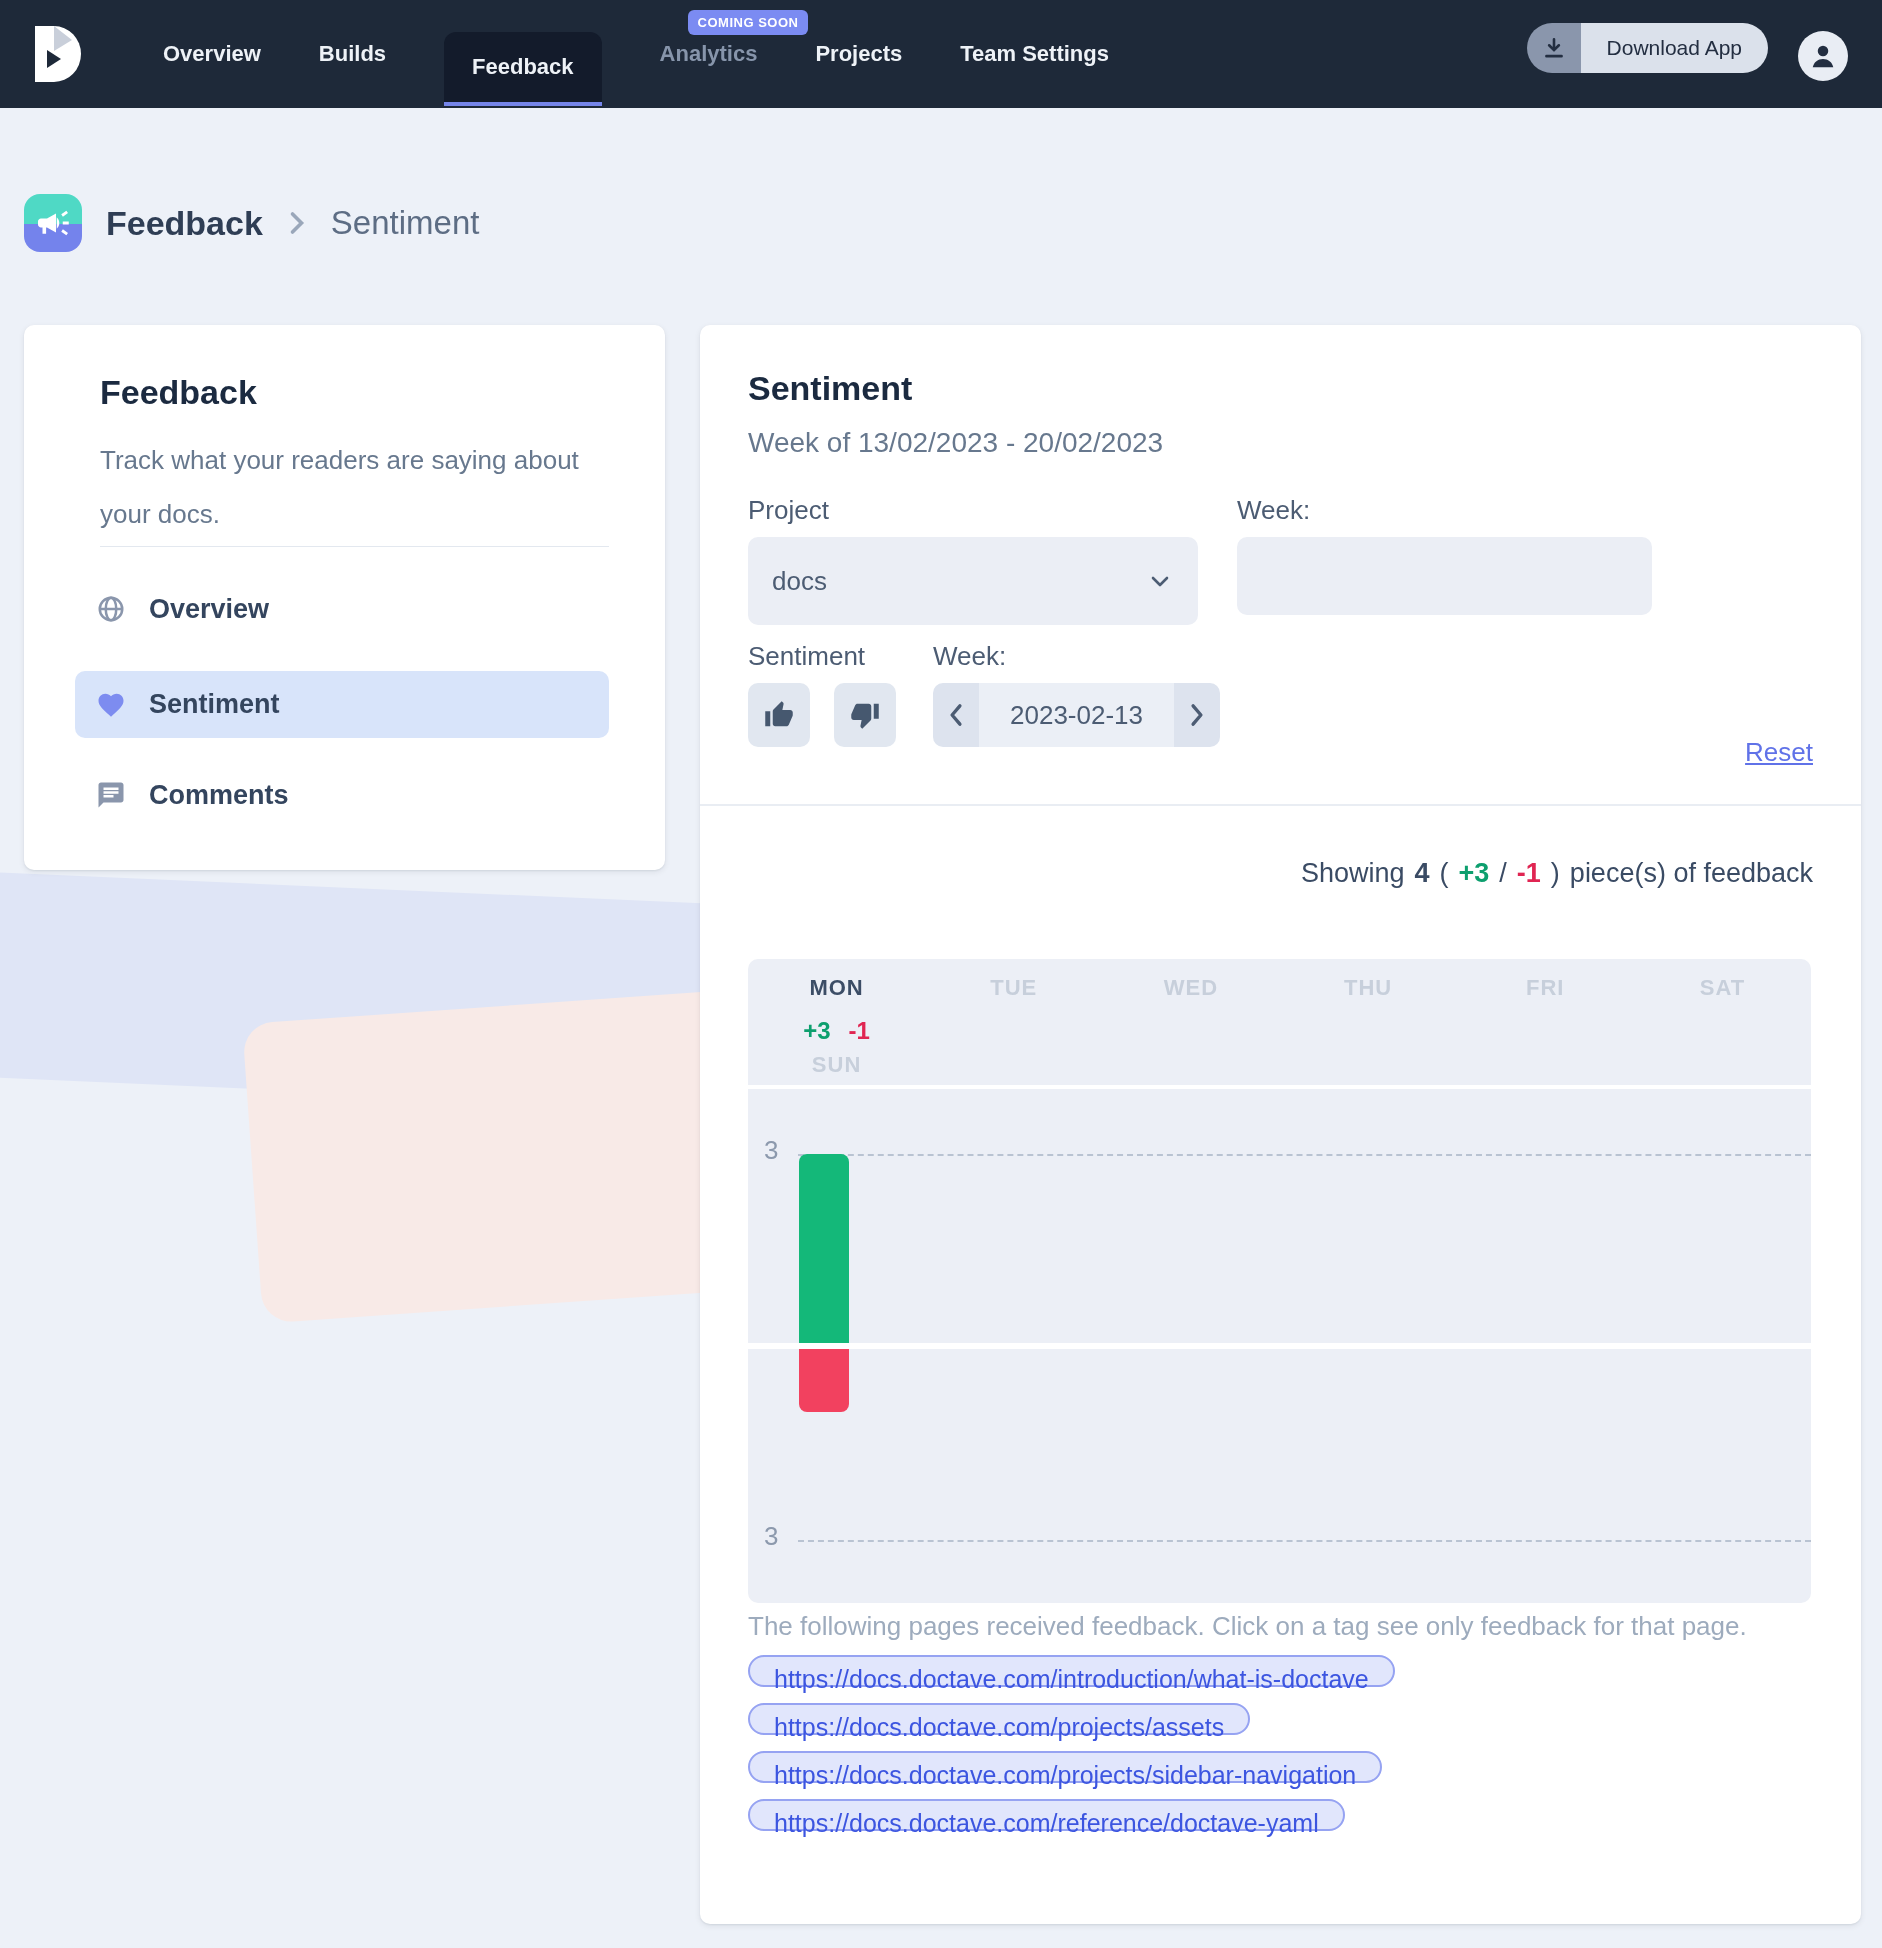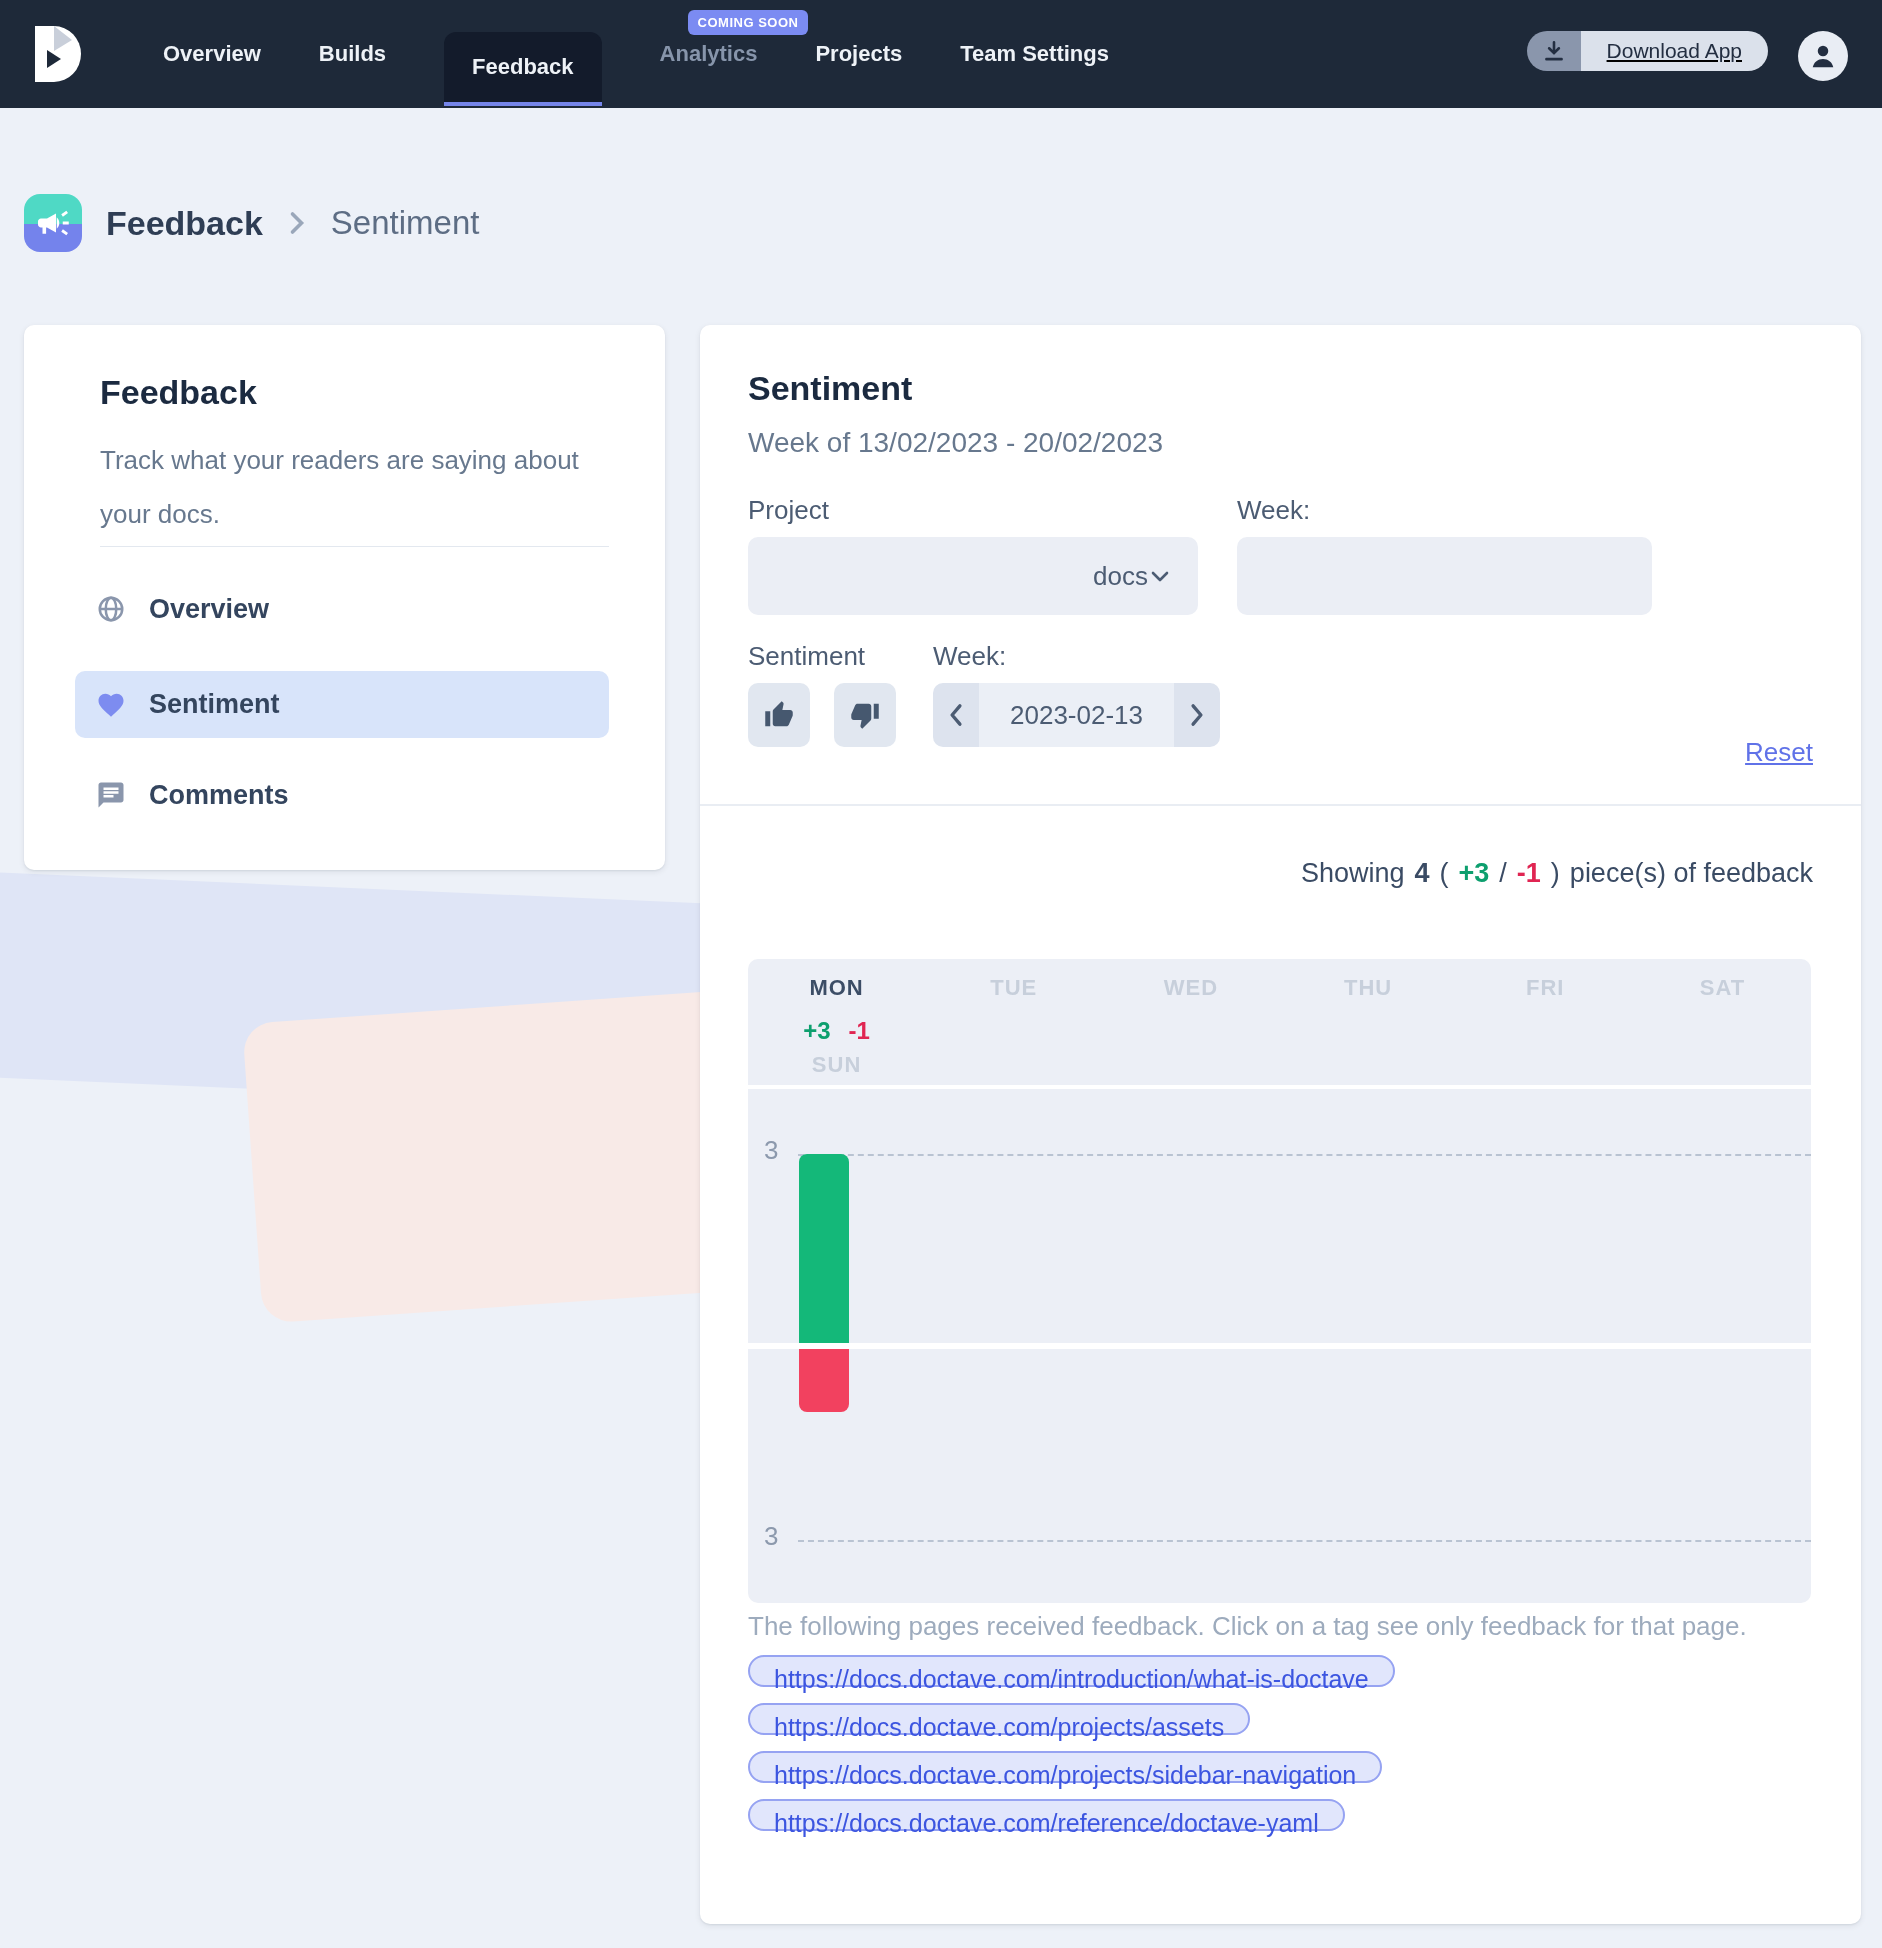--- a/index.html
+++ b/index.html
@@ -19,21 +19,21 @@
 
   
   .navbar { position:absolute; z-index:5; left:0; top:0; width:1882px; height:108px; background:#1e2939; }
   .logo { position:absolute; left:26px; top:23px; width:58px; height:62px; }
   .nav-items { position:absolute; left:163px; top:0; height:108px; display:flex; align-items:center; gap:58px; }
   .nav-item { font-size:22px; font-weight:600; color:#eef2f7; white-space:nowrap; cursor:pointer; }
   .nav-item-wrap { position:relative; align-self:stretch; display:flex; align-items:center; }
   .nav-item.disabled { color:#8795ab; }
   .nav-pill { margin-top:30px; height:74px; padding:0 28px; background:#131b2b; border-radius:12px 12px 0 0; border-bottom:4px solid #7585ea; display:flex; align-items:center; }
   .coming-soon { position:absolute; top:10px; left:28px; background:#7b8bf2; color:#fff; font-size:13px; font-weight:700; letter-spacing:.5px; padding:5px 10px; border-radius:6px; white-space:nowrap; }
-  .download-btn { position:absolute; right:114px; top:31px; height:40px; border-radius:25px; display:flex; overflow:hidden; cursor:pointer;text-decoration:underline; }
+  .download-btn { position:absolute; right:114px; top:23px; height:50px; border-radius:25px; display:flex; overflow:hidden; cursor:pointer; }
   .dl-left { width:54px; background:#8a96ac; display:flex; align-items:center; justify-content:center; }
   .dl-right { background:#dbe1eb; color:#232e41; font-size:21px; font-weight:500; padding:0 26px; display:flex; align-items:center; }
   .avatar { position:absolute; right:34px; top:31px; width:50px; height:50px; border-radius:50%; background:#e9edf4; display:flex; align-items:center; justify-content:center; cursor:pointer; }
 
   
   .breadcrumb { position:absolute; z-index:2; left:24px; top:194px; display:flex; align-items:center; gap:24px; }
   .bc-icon { width:58px; height:58px; border-radius:16px; background:linear-gradient(#4fd9c5 0 52%, #7483ec 52% 100%); display:flex; align-items:center; justify-content:center; }
   .bc-section { font-size:34px; font-weight:700; color:#2f3e55; }
   .bc-page { font-size:33px; color:#5d6d84; }
 
@@ -51,21 +51,21 @@
   .menu-item.active { background:#d8e4fa; }
 
   .main-card { left:700px; top:325px; width:1161px; height:1599px; }
   .m-title { position:absolute; left:48px; top:44px; font-size:34px; font-weight:700; color:#1b2a40; }
   .m-subtitle { position:absolute; left:48px; top:102px; font-size:28px; color:#67788e; }
   .flabel { position:absolute; font-size:26px; color:#4c5c73; }
   .lbl-project { left:48px; top:170px; }
   .lbl-path { left:537px; top:170px; }
   .lbl-sentiment { left:48px; top:316px; }
   .lbl-week { left:233px; top:316px; }
-  .select { position:absolute; left:48px; top:212px; width:450px; height:78px; background:#ebeef5; border-radius:10px; display:flex; align-items:center; justify-content:flex-end; padding:0 26px 0 24px; cursor:pointer; }
+  .select { position:absolute; left:48px; top:212px; width:450px; height:88px; background:#ebeef5; border-radius:10px; display:flex; align-items:center; justify-content:space-between; padding:0 26px 0 24px; cursor:pointer; }
   .select-value { font-size:26px; color:#4c5c73; }
   .path-input { position:absolute; left:537px; top:212px; width:415px; height:78px; background:#ebeef5; border:none; border-radius:10px; font-size:26px; color:#4c5c73; padding:0 20px; font-family:inherit; }
   .thumb-btn { position:absolute; top:358px; width:62px; height:64px; border-radius:10px; background:#e1e7f0; display:flex; align-items:center; justify-content:center; cursor:pointer; }
   .thumb-up { left:48px; } .thumb-down { left:134px; }
   .stepper { position:absolute; left:233px; top:358px; height:64px; border-radius:10px; overflow:hidden; display:flex; }
   .step-btn { width:46px; background:#dde3ee; display:flex; align-items:center; justify-content:center; cursor:pointer; }
   .step-mid { width:195px; background:#ebeff6; display:flex; align-items:center; justify-content:center; font-size:26px; color:#4c5c73; }
   .reset-link { position:absolute; right:48px; top:412px; font-size:26px; color:#6072e8; text-decoration:underline; cursor:pointer; }
   .m-divider { position:absolute; left:0; right:0; top:479px; height:2px; background:#e9edf3; }
   .summary { position:absolute; right:48px; top:533px; font-size:27px; color:#3a4b64; display:flex; gap:10px; align-items:baseline;margin-left:29px; }

